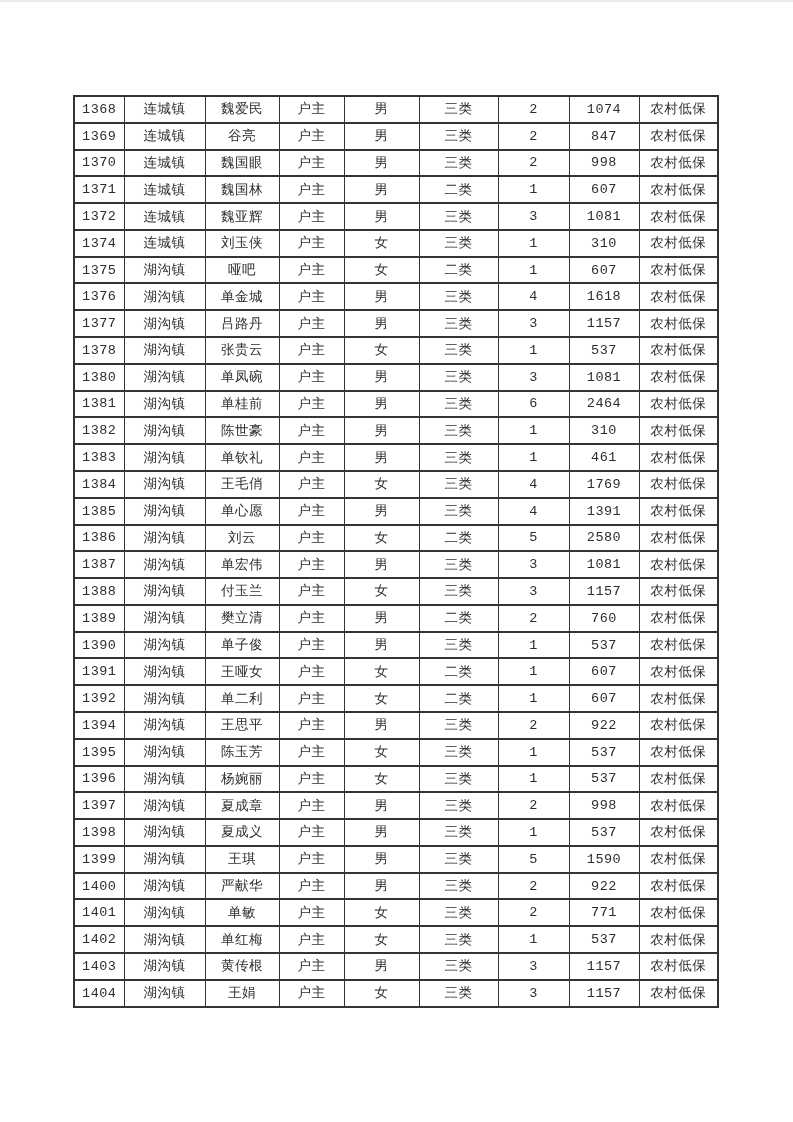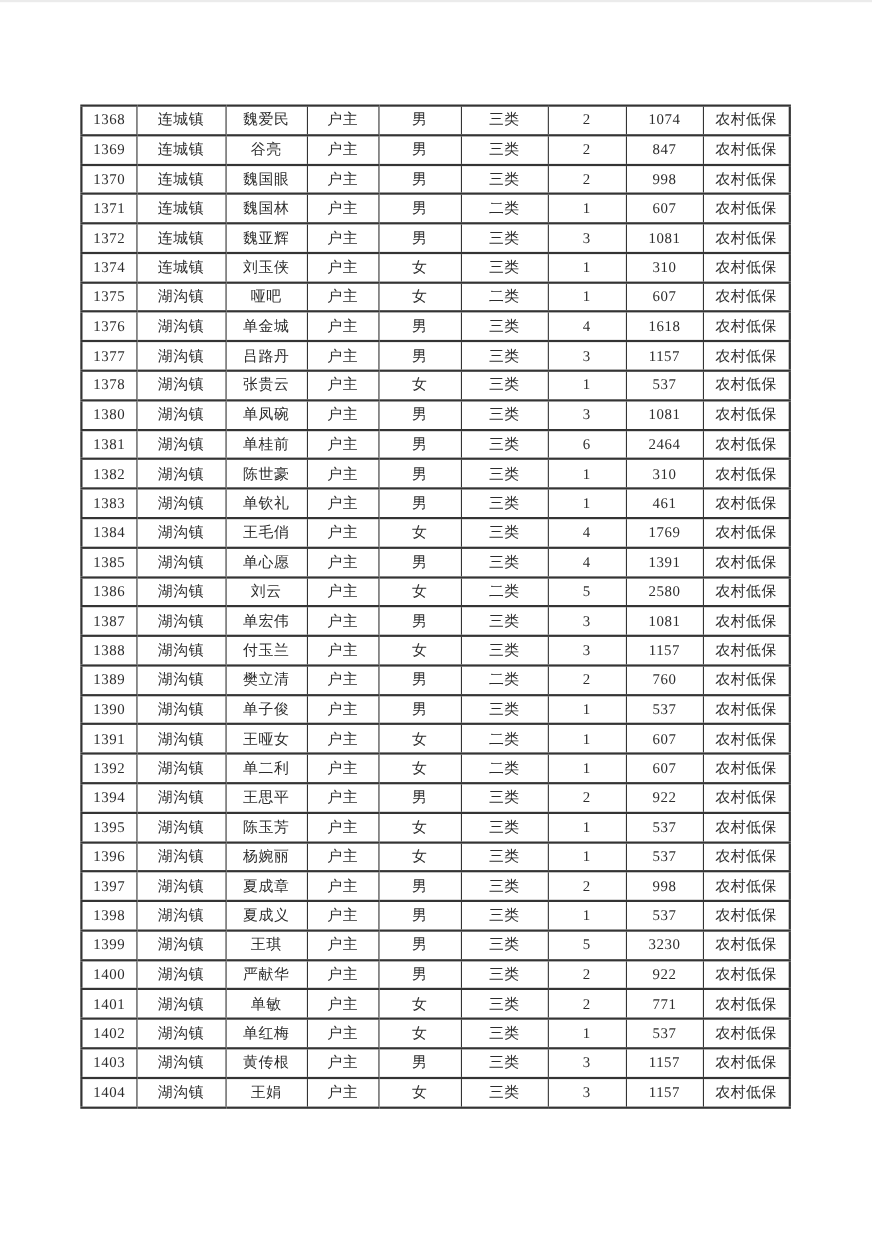--- a/index.html
+++ b/index.html
@@ -15,20 +15,21 @@
     background: var(--page-bg);
     font-family: "Liberation Serif", "DejaVu Serif", serif;
     color: var(--text);
     overflow: hidden;
   }
   .page {
     position: relative;
     width: 793px;
     height: 1068px;
     background: var(--page-bg);
+    font-family: Liberation Mono, monospace;
   }
   .scan-edge {
     position: absolute;
     top: 0; left: 0;
     width: 100%;
     height: 2px;
     background: var(--scan-edge);
   }
   table.roster {
     position: absolute;
@@ -389,21 +390,21 @@
           <td>农村低保</td>
         </tr>
         <tr>
           <td>1399</td>
           <td>湖沟镇</td>
           <td>王琪</td>
           <td>户主</td>
           <td>男</td>
           <td>三类</td>
           <td>5</td>
-          <td>3230</td>
+          <td>1590</td>
           <td>农村低保</td>
         </tr>
         <tr>
           <td>1400</td>
           <td>湖沟镇</td>
           <td>严献华</td>
           <td>户主</td>
           <td>男</td>
           <td>三类</td>
           <td>2</td>

